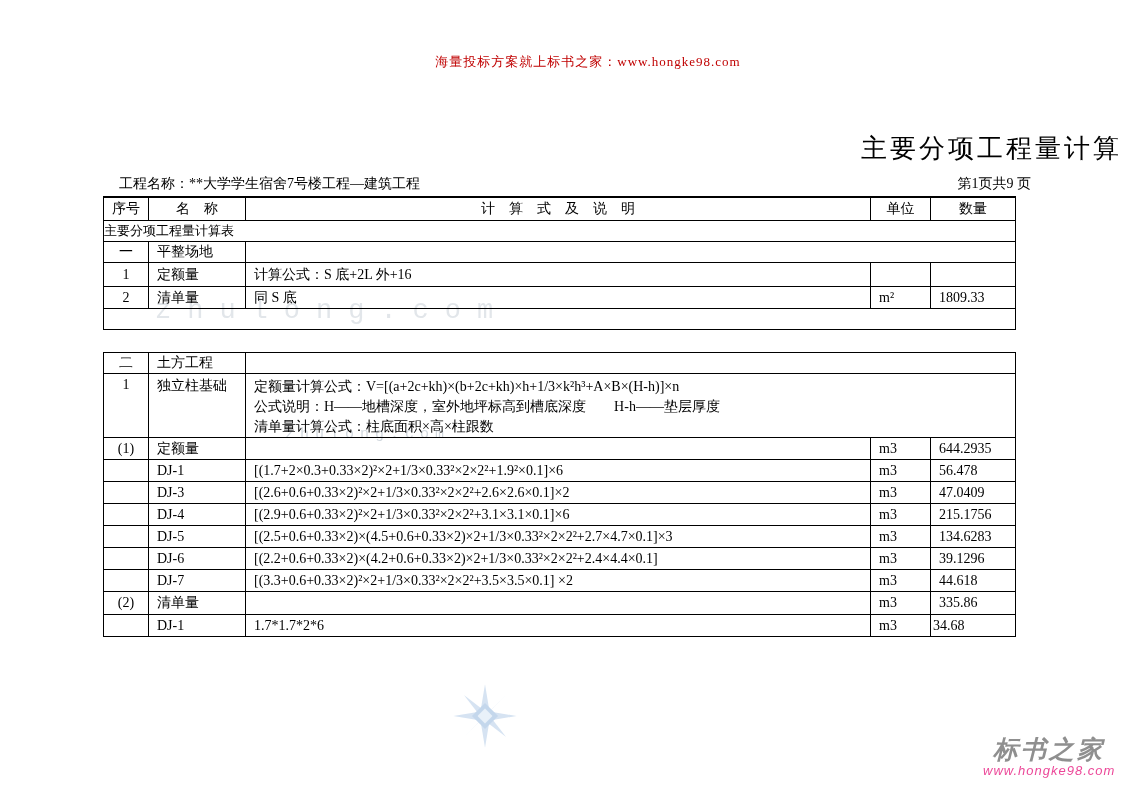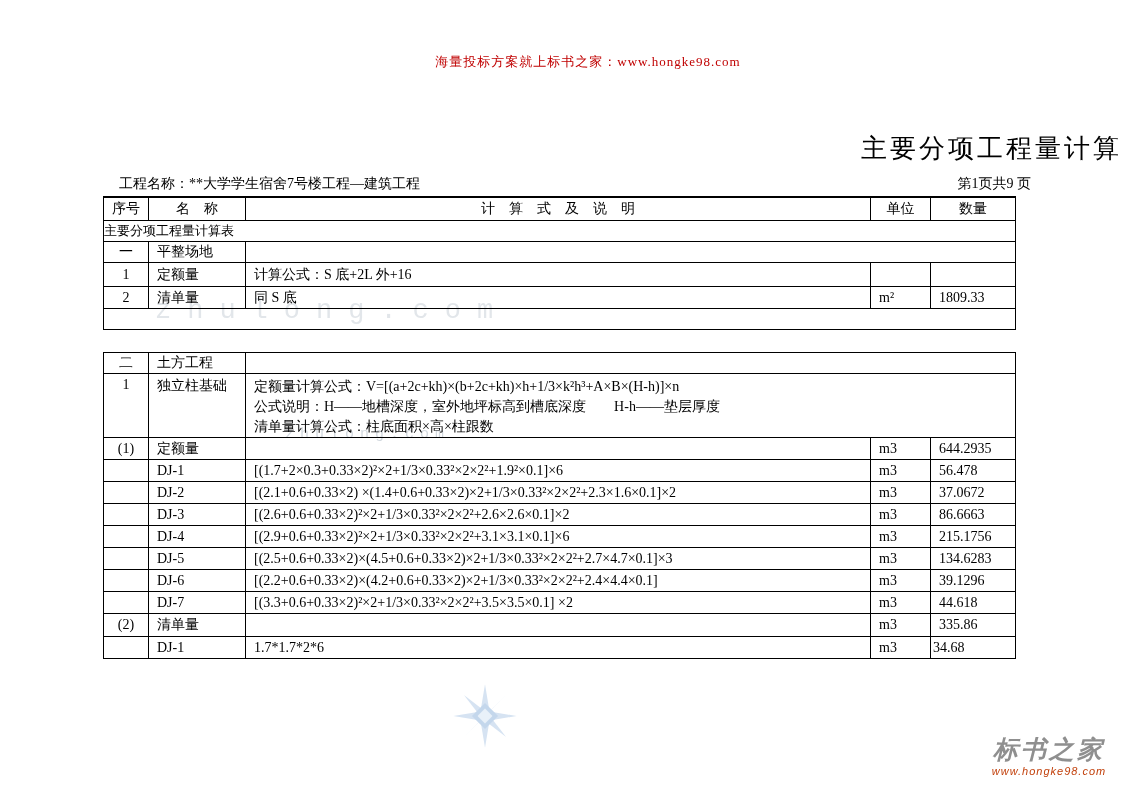--- a/index.html
+++ b/index.html
@@ -42,21 +42,21 @@
     font-family:Liberation Mono, monospace; white-space:nowrap;
   }
   #wm1 { top:296px; left:155px; font-size:27px; letter-spacing:16px; }
   #wm2 { top:426px; left:285px; font-size:15px; letter-spacing:6px; color:rgba(110,130,150,0.30); }
   .snowflake { position:absolute; left:452px; top:683px; z-index:1; }
   .logo {
     position:absolute; left:983px; top:736px; width:132px; text-align:center;
     font-family:"Liberation Sans","DejaVu Sans",sans-serif; color:#8f8f8f; z-index:2;font-style:italic;
   }
   .logo .logo-title { font-size:25px; font-weight:bold; letter-spacing:3px; line-height:26px; }
-  .logo .logo-site { font-size:11px; letter-spacing:1px; line-height:18px; color:#c2410c; }
+  .logo .logo-site { font-size:13px; letter-spacing:1px; line-height:18px; color:#ec4899; }
 </style>
 </head>
 <body>
 
 <div class="banner">海量投标方案就上标书之家：www.hongke98.com</div>
 
 <div class="doc-title">主要分项工程量计算</div>
 
 <div class="info-row">
   <span>工程名称：**大学学生宿舍7号楼工程—建筑工程</span>
@@ -142,31 +142,24 @@
   </tr>
   <tr>
     <td class="c"></td>
     <td>DJ-1</td>
     <td>[(1.7+2×0.3+0.33×2)²×2+1/3×0.33²×2×2²+1.9²×0.1]×6</td>
     <td>m3</td>
     <td>56.478</td>
   </tr>
   <tr>
     <td class="c"></td>
-    <td>DJ-2</td>
-    <td>[(2.1+0.6+0.33×2) ×(1.4+0.6+0.33×2)×2+1/3×0.33²×2×2²+2.3×1.6×0.1]×2</td>
-    <td>m3</td>
-    <td>37.0672</td>
-  </tr>
-  <tr>
-    <td class="c"></td>
     <td>DJ-3</td>
     <td>[(2.6+0.6+0.33×2)²×2+1/3×0.33²×2×2²+2.6×2.6×0.1]×2</td>
     <td>m3</td>
-    <td>86.6663</td>
+    <td>47.0409</td>
   </tr>
   <tr>
     <td class="c"></td>
     <td>DJ-4</td>
     <td>[(2.9+0.6+0.33×2)²×2+1/3×0.33²×2×2²+3.1×3.1×0.1]×6</td>
     <td>m3</td>
     <td>215.1756</td>
   </tr>
   <tr>
     <td class="c"></td>

